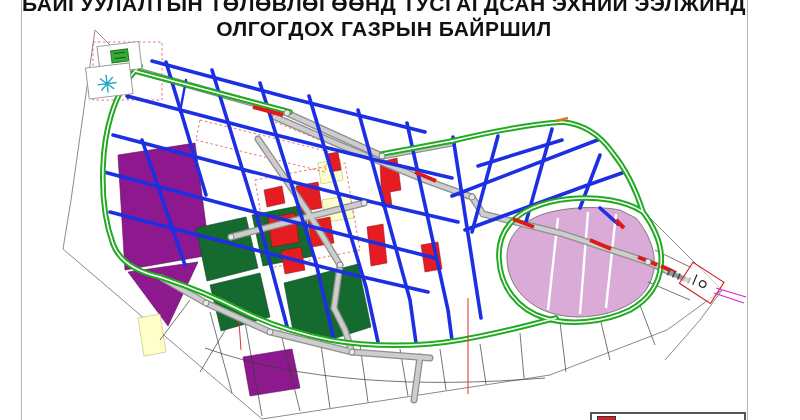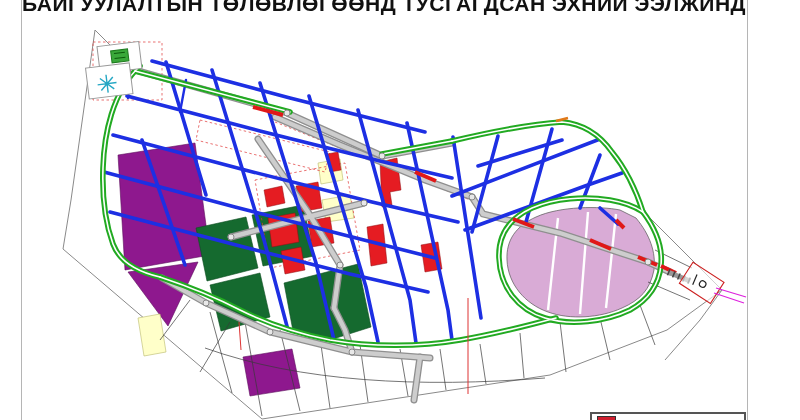--- a/index.html
+++ b/index.html
@@ -47,20 +47,21 @@
 </head>
 <body>
 
 <div class="sheet">
 
   <div class="frame-line frame-left"></div>
   <div class="frame-line frame-right"></div>
 
   <div class="title-block">
     <div class="title-line">БАЙГУУЛАЛТЫН ТӨЛӨВЛӨГӨӨНД ТУСГАГДСАН ЭХНИЙ ЭЭЛЖИНД</div>
+    <div class="title-line">ОЛГОГДОХ ГАЗРЫН БАЙРШИЛ</div>
   </div>
 
   <svg class="map-svg" width="800" height="420" viewBox="0 0 800 420">
 
     <g>
       <path class="bnd" d="M95,30 L71,200 L63,249 L262,419 L550,375 L667,330 L722,290 L650,218"></path>
       <path class="bnd" d="M95,30 L135,70"></path>
       <path class="bnd" d="M722,290 L700,320 L665,360" stroke-width=".8"></path>
     </g>
 

